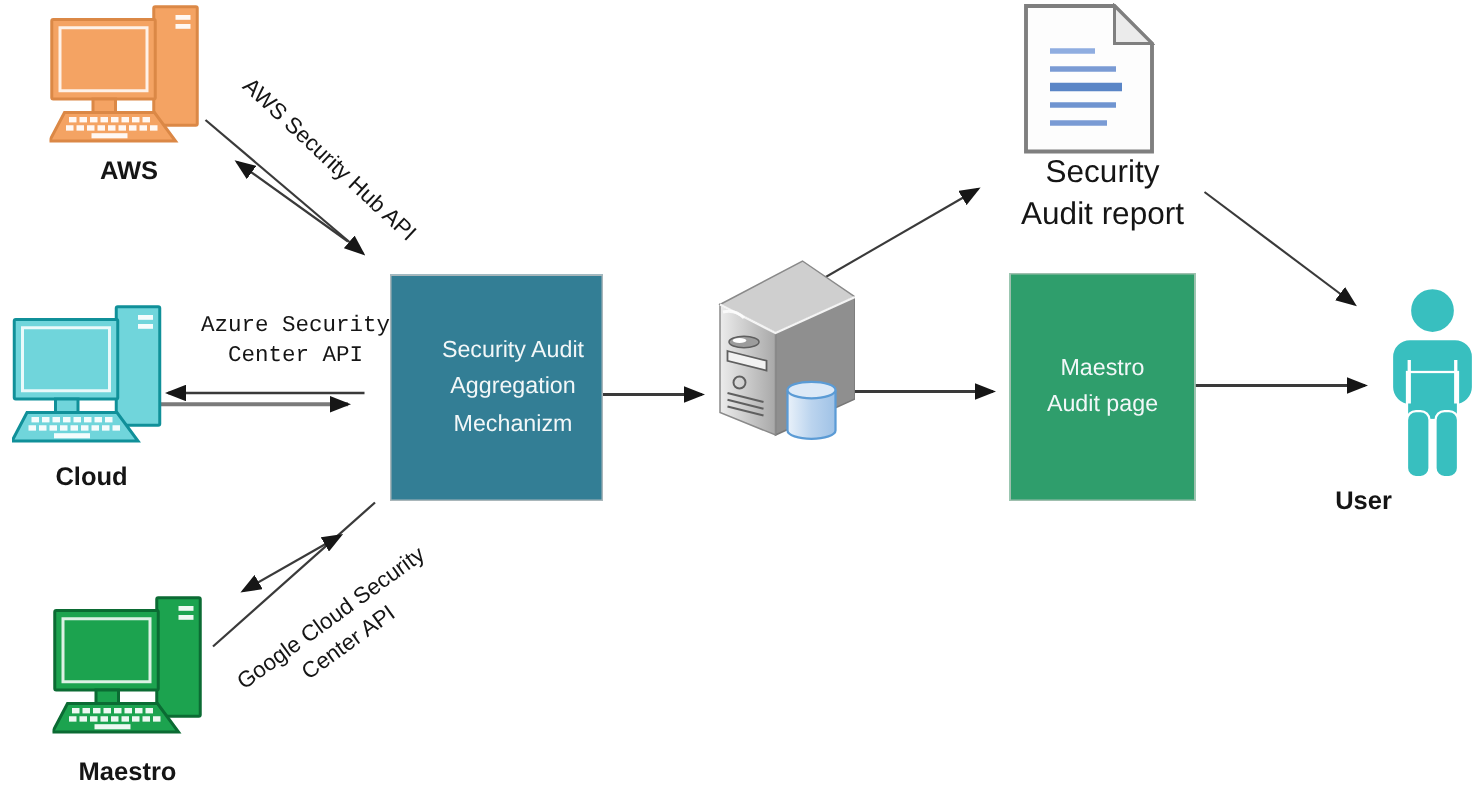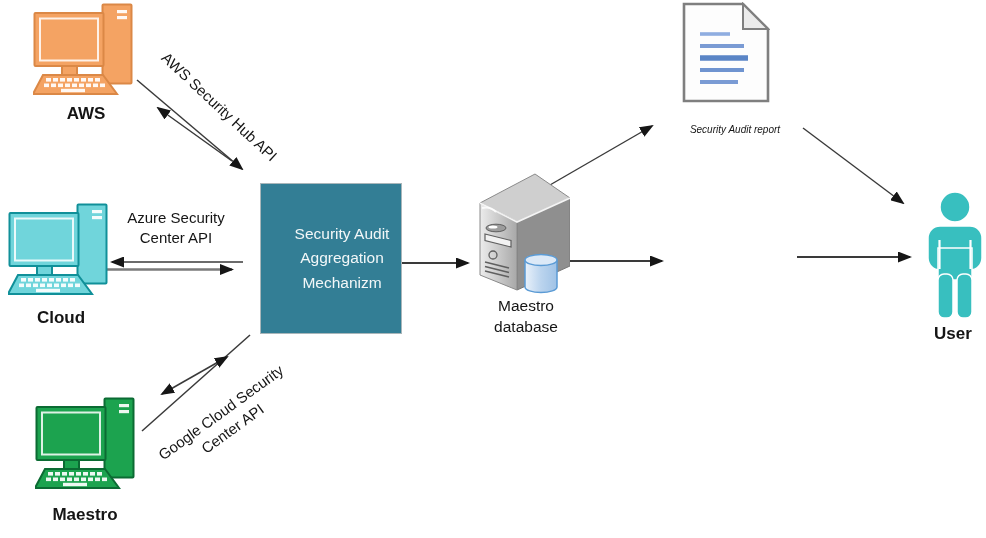--- a/index.html
+++ b/index.html
@@ -184,21 +184,21 @@
           <rect x="60" y="80.5" width="5" height="3.6"></rect>
         <rect x="67" y="80.5" width="5" height="3.6"></rect>
         <rect x="28" y="85.8" width="24" height="3.4"></rect>
       </g>
     </svg>
   </div>
   <div class="lbl node-lbl" style="left:85px;top:515px;">Maestro</div>
 
   <div class="lbl conn-lbl rot" style="left:219px;top:107px;transform:translate(-50%,-50%) rotate(43deg);">AWS Security Hub API</div>
 
-  <div class="lbl conn-lbl" style="left:176px;top:228px;width:135px;">Azure Security Center API</div>
+  <div class="lbl conn-lbl" style="left:197px;top:228px;width:135px;font-family:Liberation Mono, monospace;">Azure Security Center API</div>
 
   <div class="lbl conn-lbl" style="left:227px;top:421px;width:164px;transform:translate(-50%,-50%) rotate(-36deg);">Google Cloud Security Center API</div>
 
   <div class="proc-box mech-box">
     <div class="inner">Security Audit Aggregation Mechanizm</div>
   </div>
 
   <div class="abs" style="left:463px;top:172px;">
     <svg width="107" height="123" viewBox="0 0 107 123">
       <defs>
@@ -223,45 +223,47 @@
       <circle cx="30" cy="83" r="4" fill="none" stroke="#5f5f5f" stroke-width="1.3"></circle>
       <g stroke="#5f5f5f" stroke-width="1.5" fill="none">
         <line x1="22" y1="90" x2="46" y2="96"></line>
         <line x1="22" y1="94.5" x2="46" y2="100.5"></line>
         <line x1="22" y1="99" x2="46" y2="105"></line>
       </g>
       <path d="M62,88 v27 a16,5.5 0 0 0 32,0 v-27" fill="url(#cylG)" stroke="#5B9BD5" stroke-width="1.5"></path>
       <ellipse cx="78" cy="88" rx="16" ry="5.5" fill="#DCE9F7" stroke="#5B9BD5" stroke-width="1.5"></ellipse>
     </svg>
   </div>
-  <div class="lbl conn-lbl" style="left:526px;top:317px;width:100px;font-size:15.5px;">Maestro database</div>
 
   <div class="abs" style="left:682px;top:2px;">
     <svg width="88" height="101" viewBox="0 0 88 101">
       <path d="M2,2 H61 L86,27 V99 H2 Z" fill="#FDFDFD" stroke="#7F7F7F" stroke-width="2.6"></path>
       <path d="M61,2 V27 H86 Z" fill="#EBEBEB" stroke="#7F7F7F" stroke-width="2"></path>
       <g stroke-linecap="butt">
         <line x1="18" y1="32" x2="48" y2="32" stroke="#8FADE0" stroke-width="3.6"></line>
         <line x1="18" y1="44" x2="62" y2="44" stroke="#7A9BD4" stroke-width="3.8"></line>
         <line x1="18" y1="56" x2="66" y2="56" stroke="#5A85C6" stroke-width="5.6"></line>
         <line x1="18" y1="68" x2="62" y2="68" stroke="#6F94D0" stroke-width="3.8"></line>
         <line x1="18" y1="80" x2="56" y2="80" stroke="#7A9BD4" stroke-width="3.8"></line>
       </g>
     </svg>
   </div>
-  <div class="lbl conn-lbl" style="left:735px;top:130px;width:125px;font-size:10px;font-style:italic;">Security Audit report</div>
-
+  <div class="lbl conn-lbl" style="left:735px;top:130px;width:125px;font-size:21px;">Security Audit report</div>
+
+  <div class="proc-box page-box">
+    <div class="inner">Maestro Audit page</div>
+  </div>
 
   <div class="abs" style="left:926px;top:190px;">
     <svg width="58" height="130" viewBox="0 0 58 130">
       <circle class="user-shape" cx="29" cy="17" r="15"></circle>
       <rect class="user-shape" x="2" y="36" width="54" height="44" rx="12"></rect>
       <rect class="user-shape" x="12" y="58" width="34" height="32" stroke="none"></rect>
       <line x1="13.5" y1="50" x2="13.5" y2="79" stroke="#ffffff" stroke-width="2.2"></line>
       <line x1="44.5" y1="50" x2="44.5" y2="79" stroke="#ffffff" stroke-width="2.2"></line>
       <rect class="user-shape" x="12" y="84" width="15" height="44" rx="6" stroke="none"></rect>
       <rect class="user-shape" x="31" y="84" width="15" height="44" rx="6" stroke="none"></rect>
       <line x1="29" y1="95" x2="29" y2="128" stroke="#ffffff" stroke-width="3.5"></line>
     </svg>
   </div>
-  <div class="lbl node-lbl" style="left:909px;top:334px;margin-left:44px;">User</div>
+  <div class="lbl node-lbl" style="left:909px;top:334px;">User</div>
 
 </div>
 
 </body></html>

